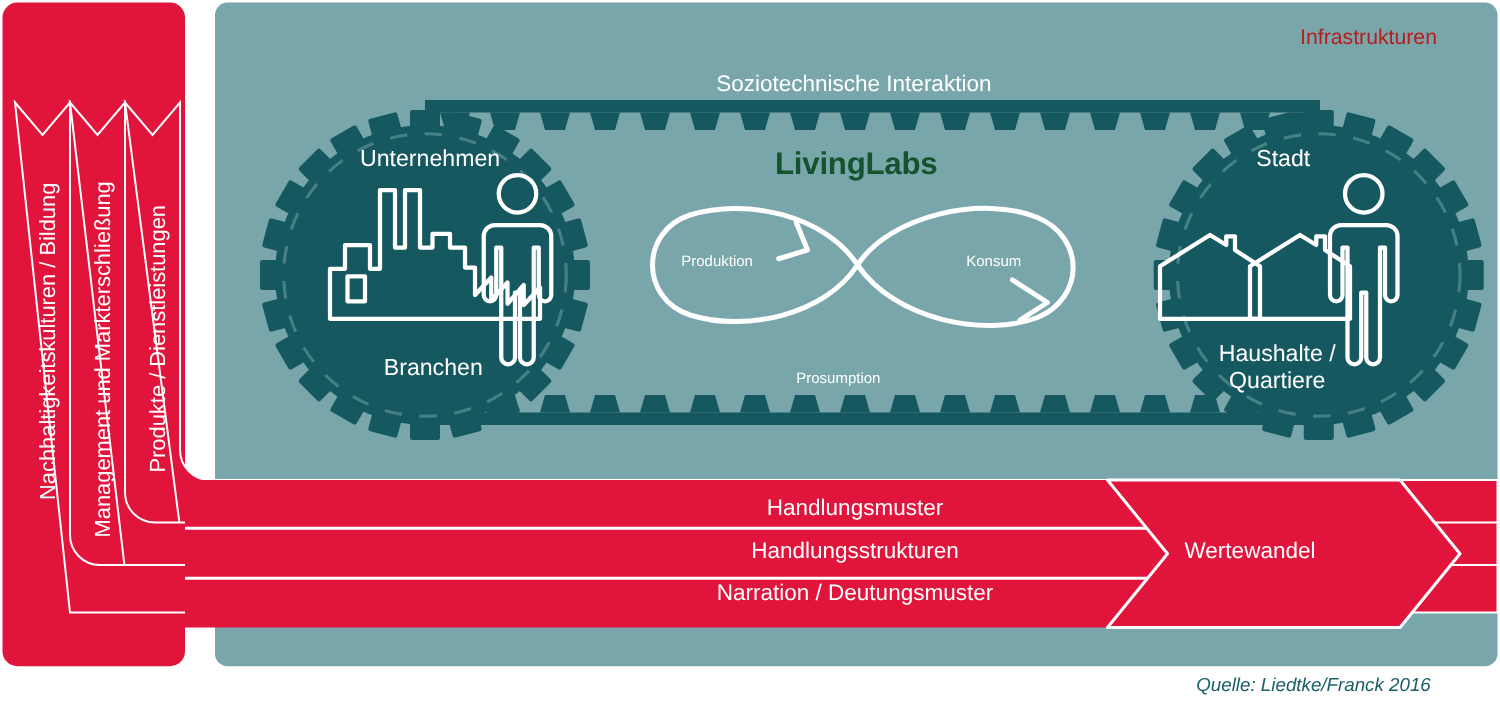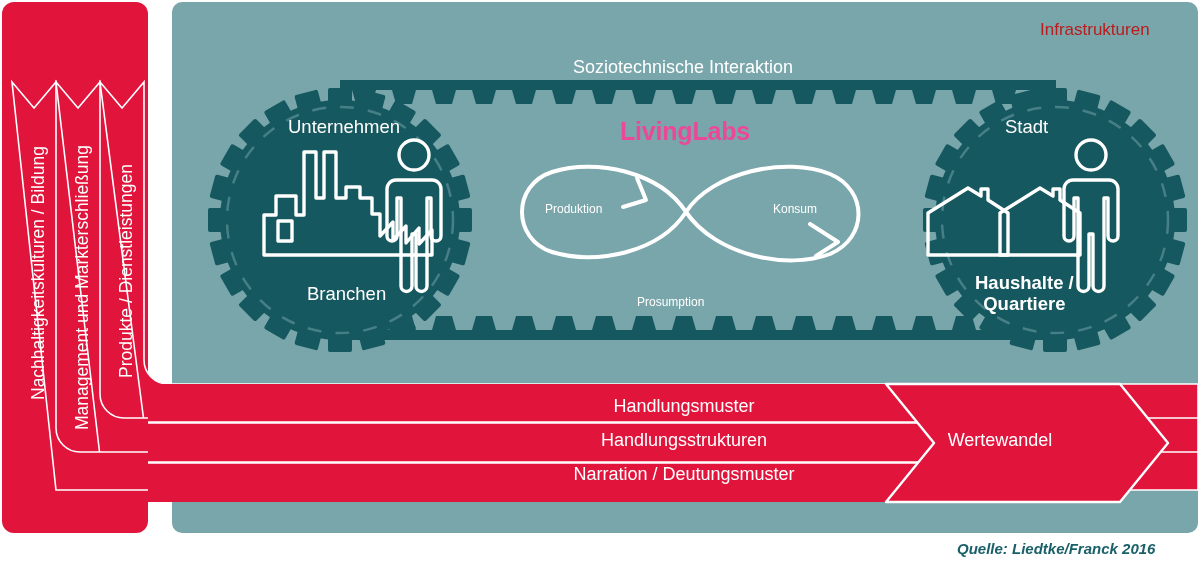--- a/index.html
+++ b/index.html
@@ -30,39 +30,39 @@
 
   
   .infra{left:1040px;top:20px;color:#b91c1c;font-size:17px;}
   .belt-top-lbl{left:573px;top:57px;color:#ffffff;font-size:18px;}
   .belt-bot-lbl{left:637px;top:295px;color:#ffffff;font-size:12px;}
 
   .gear-title{color:#ffffff;font-size:18.5px;}
   .g1-top{left:288px;top:116px;}
   .g1-bot{left:307px;top:283px;}
   .g2-top{left:1005px;top:116px;}
-  .g2-bot{left:975px;top:273px;text-align:center;line-height:1.12;font-weight:bold;}
+  .g2-bot{left:975px;top:273px;text-align:center;line-height:1.12;}
 
   .livinglabs{
-    left:620px;top:117px;color:#ec4899;font-size:25px;font-weight:bold;
+    left:620px;top:117px;color:#14532d;font-size:25px;font-weight:bold;
     letter-spacing:-0.2px;
   }
   .loop-lbl{color:#ffffff;font-size:12px;}
   .ll-prod{left:545px;top:202px;}
   .ll-kons{left:773px;top:202px;}
 
   
   .band-lbl{color:#ffffff;font-size:18px;text-align:center;width:300px;}
   .b1{left:534px;top:396px;}
   .b2{left:534px;top:430px;}
   .b3{left:534px;top:464px;}
   .wertewandel{left:910px;top:430px;color:#ffffff;font-size:18px;width:180px;text-align:center;}
 
   .quelle{
-    left:957px;top:540px;color:#1a6068;font-size:15px;font-style:italic;font-weight:bold;
+    left:957px;top:540px;color:#1a6068;font-size:15px;font-style:italic;
   }
 </style>
 </head>
 <body>
 
 <div id="stage">
 
   <svg class="layer" viewBox="0 0 1200 568" xmlns="http://www.w3.org/2000/svg">
     <defs>
       <clipPath id="clipGearL">

